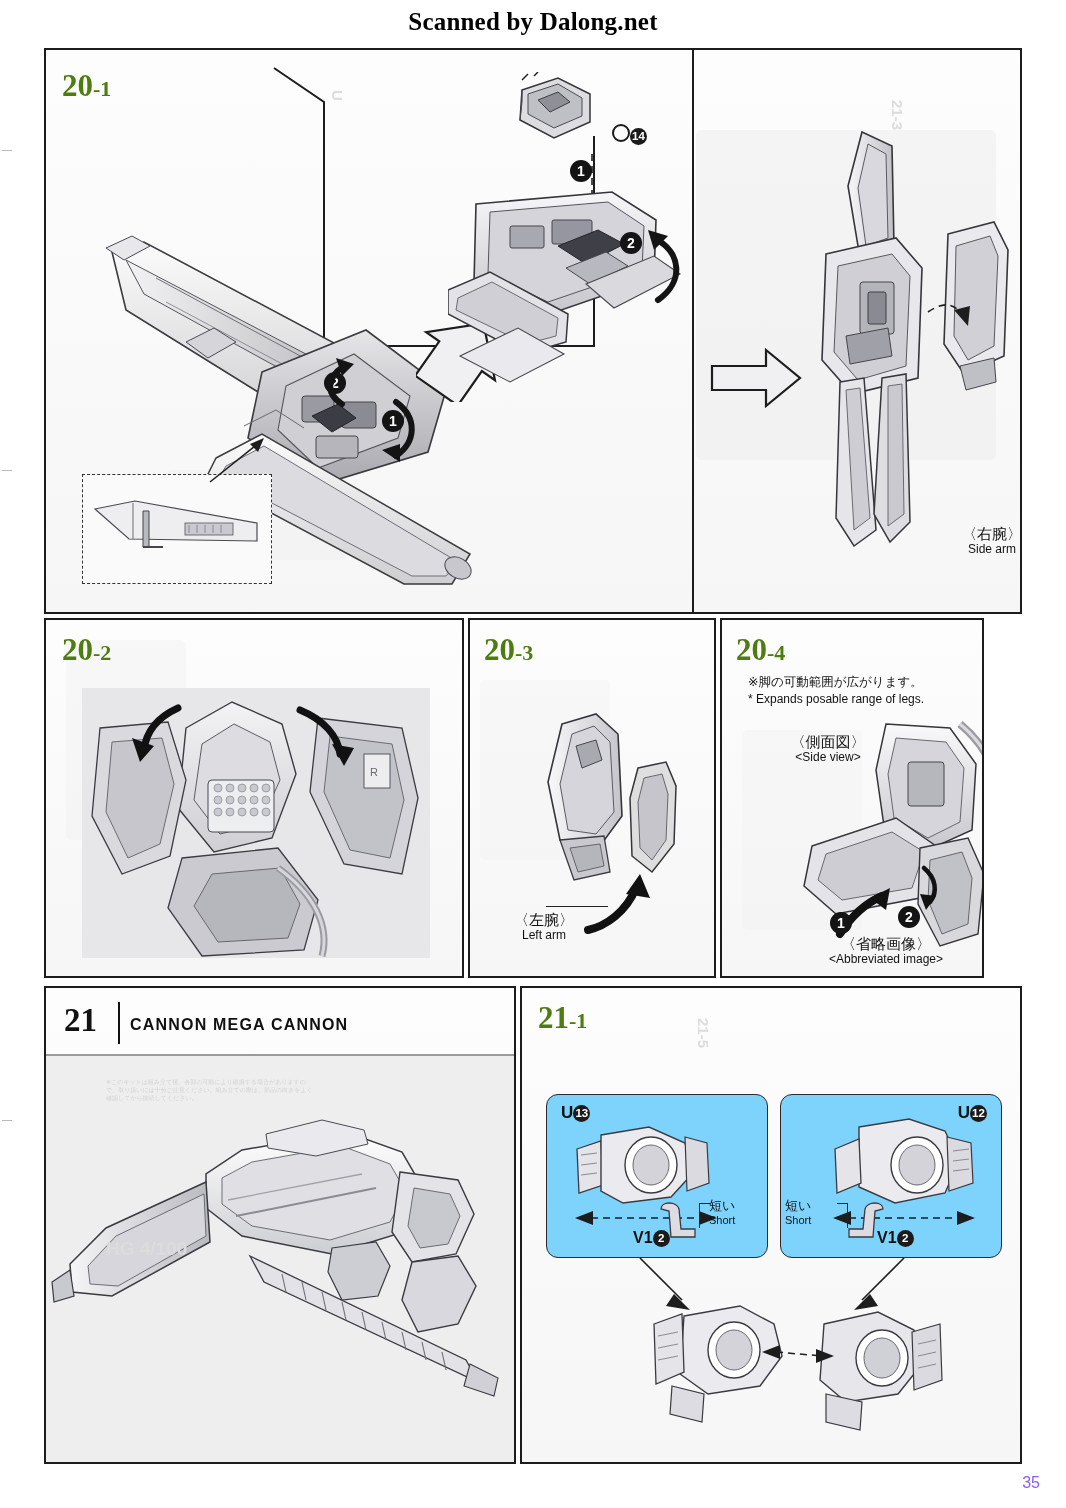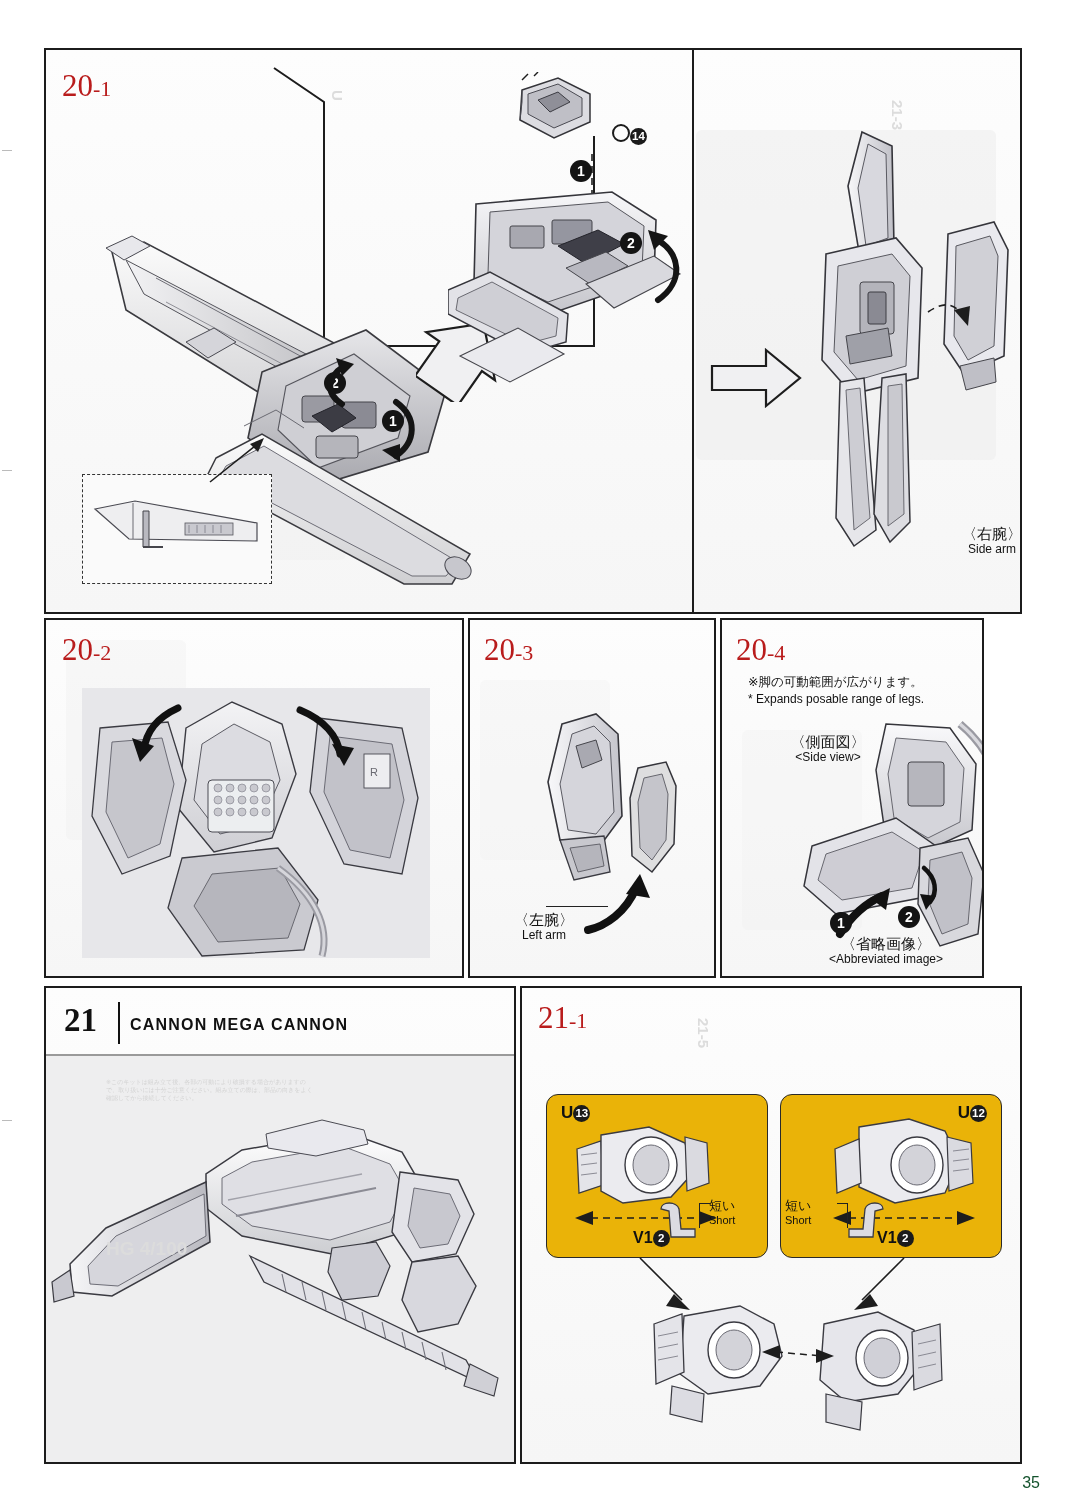--- a/index.html
+++ b/index.html
@@ -58,22 +58,22 @@
   .ghost-blob {
     position: absolute;
     background: #ededed;
     border-radius: 6px;
     opacity: .75;
   }
   
   .step-num {
     position: absolute;
     font-family: "Liberation Serif", serif;
-    font-weight: normal;
-    color: #b91c1c;
+    font-weight: bold;
+    color: #4d7c0f;
     white-space: nowrap;
   }
   .step-num .big { font-size: 31px; }
   .step-num .sub { font-size: 22px; }
   
   .jp {
     font-family: "DejaVu Sans", sans-serif;
     font-size: 15px;
     color: #111;
     white-space: nowrap;
@@ -169,21 +169,21 @@
     position: absolute;
     width: 1.5px;
     background: #111;
   }
   .page-num {
     position: absolute;
     right: 26px;
     bottom: 16px;
     font-family: "Liberation Sans", sans-serif;
     font-size: 16px;
-    color: #14532d;
+    color: #8b5cf6;
   }
   
   .vsep {
     position: absolute;
     width: 2px;
     background: #1c1c1c;
   }
   .hsep {
     position: absolute;
     height: 2px;
@@ -193,21 +193,21 @@
   .dashbox {
     position: absolute;
     border: 1.5px dashed #333;
     background: #fafafa;
     box-sizing: border-box;
   }
   .roundbox {
     position: absolute;
     border: 1.6px solid #2a2a2a;
     border-radius: 12px;
-    background: #eab308;
+    background: #7dd3fc;
     box-sizing: border-box;
   }
   
   .photo {
     position: absolute;
     background: #e9e9ea;
     overflow: hidden;
   }
   svg { display: block; }
   .svgwrap { position: absolute; }
@@ -222,20 +222,21 @@
   .edge-mark {
     position: absolute;
     background: #bbb;
   }
 </style>
 </head>
 <body>
 
 <div class="page">
 
+  <div class="scan-header">Scanned by Dalong.net</div>
 
   <div class="edge-mark" style="left:2px;top:150px;width:10px;height:1px;"></div>
   <div class="edge-mark" style="left:2px;top:470px;width:10px;height:1px;"></div>
   <div class="edge-mark" style="left:2px;top:1120px;width:10px;height:1px;"></div>
 
   <div class="panel" style="left:44px;top:48px;width:978px;height:566px;">
     <div class="panel-inner-bg"></div>
 
     <div class="ghost" style="left:860px;top:50px;">21-3</div>
     <div class="ghost" style="left:300px;top:40px;">U</div>

